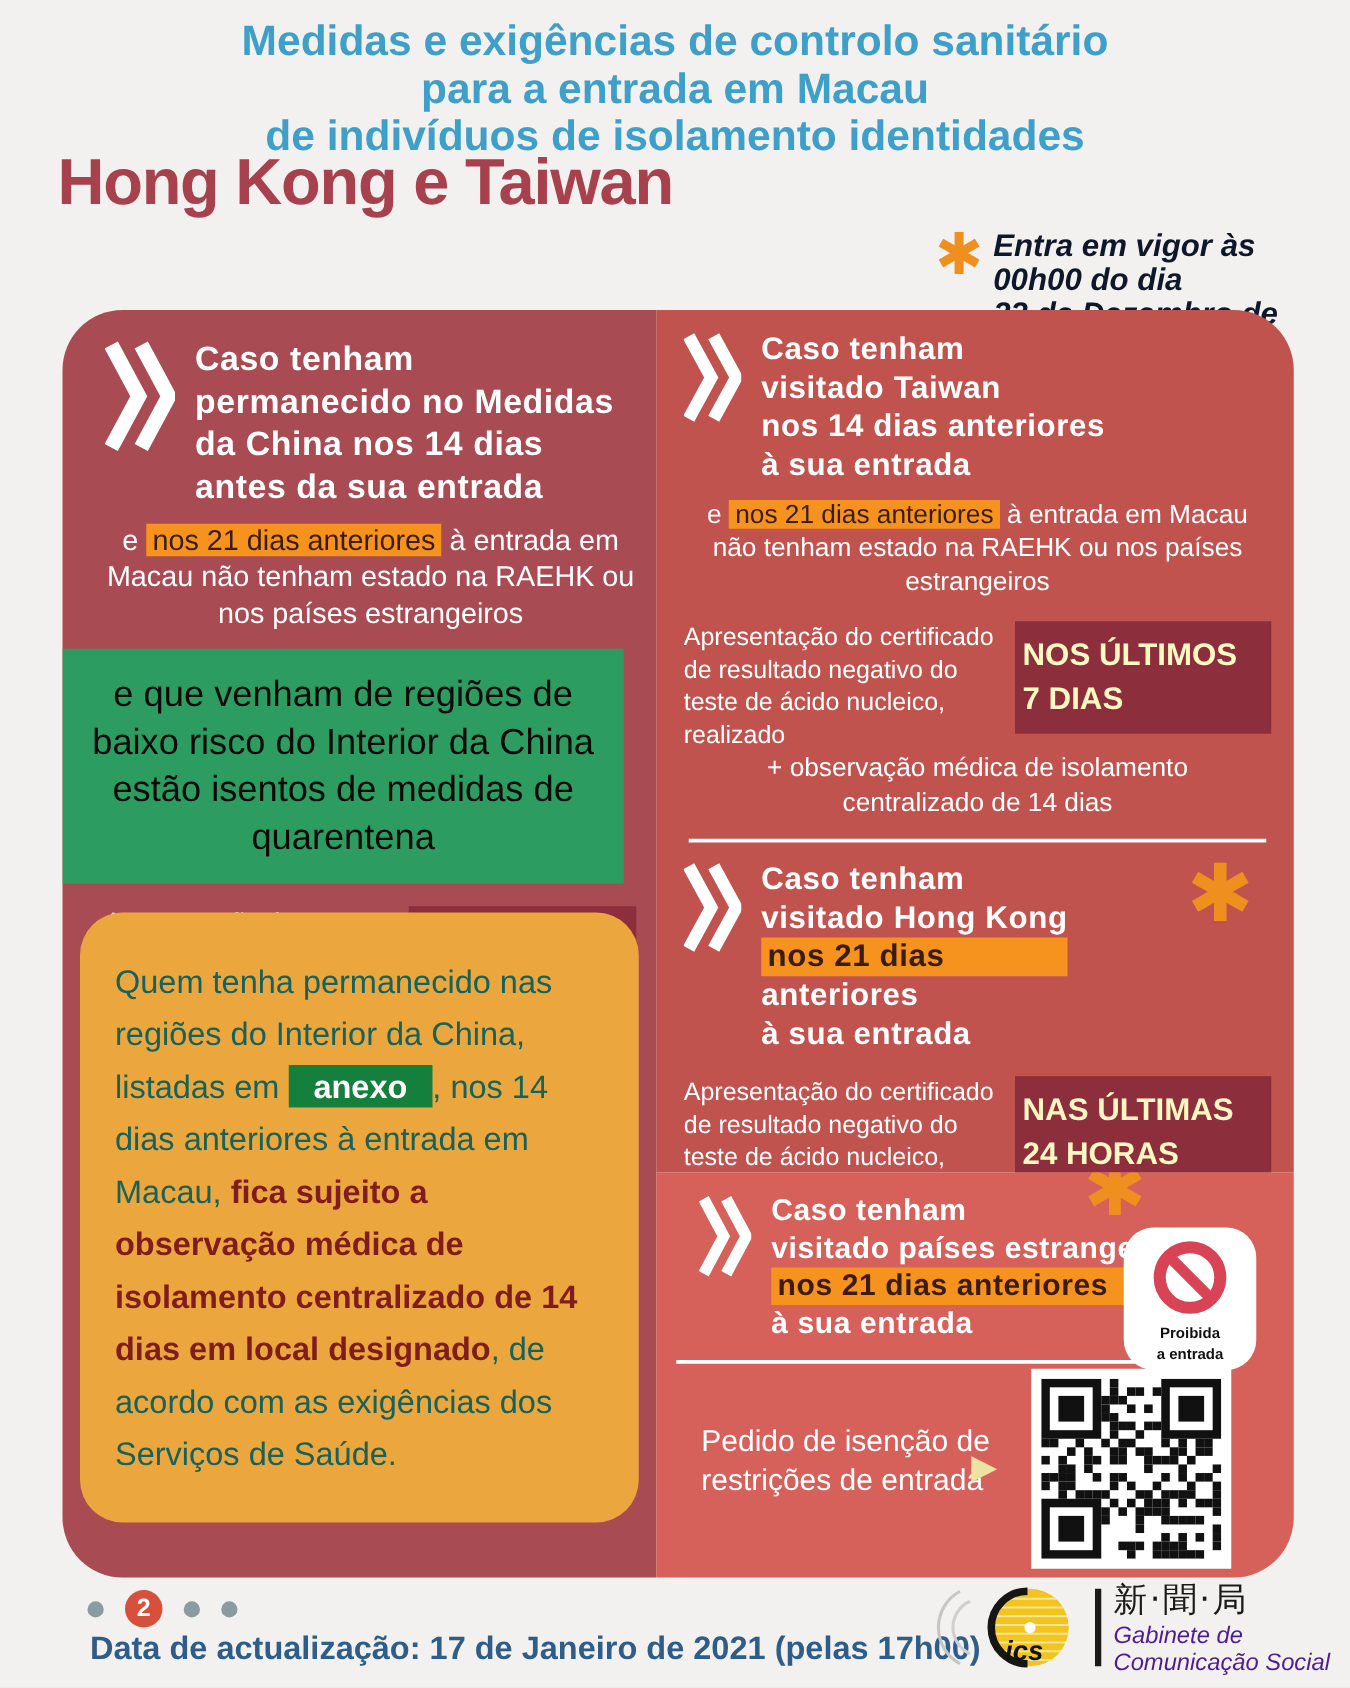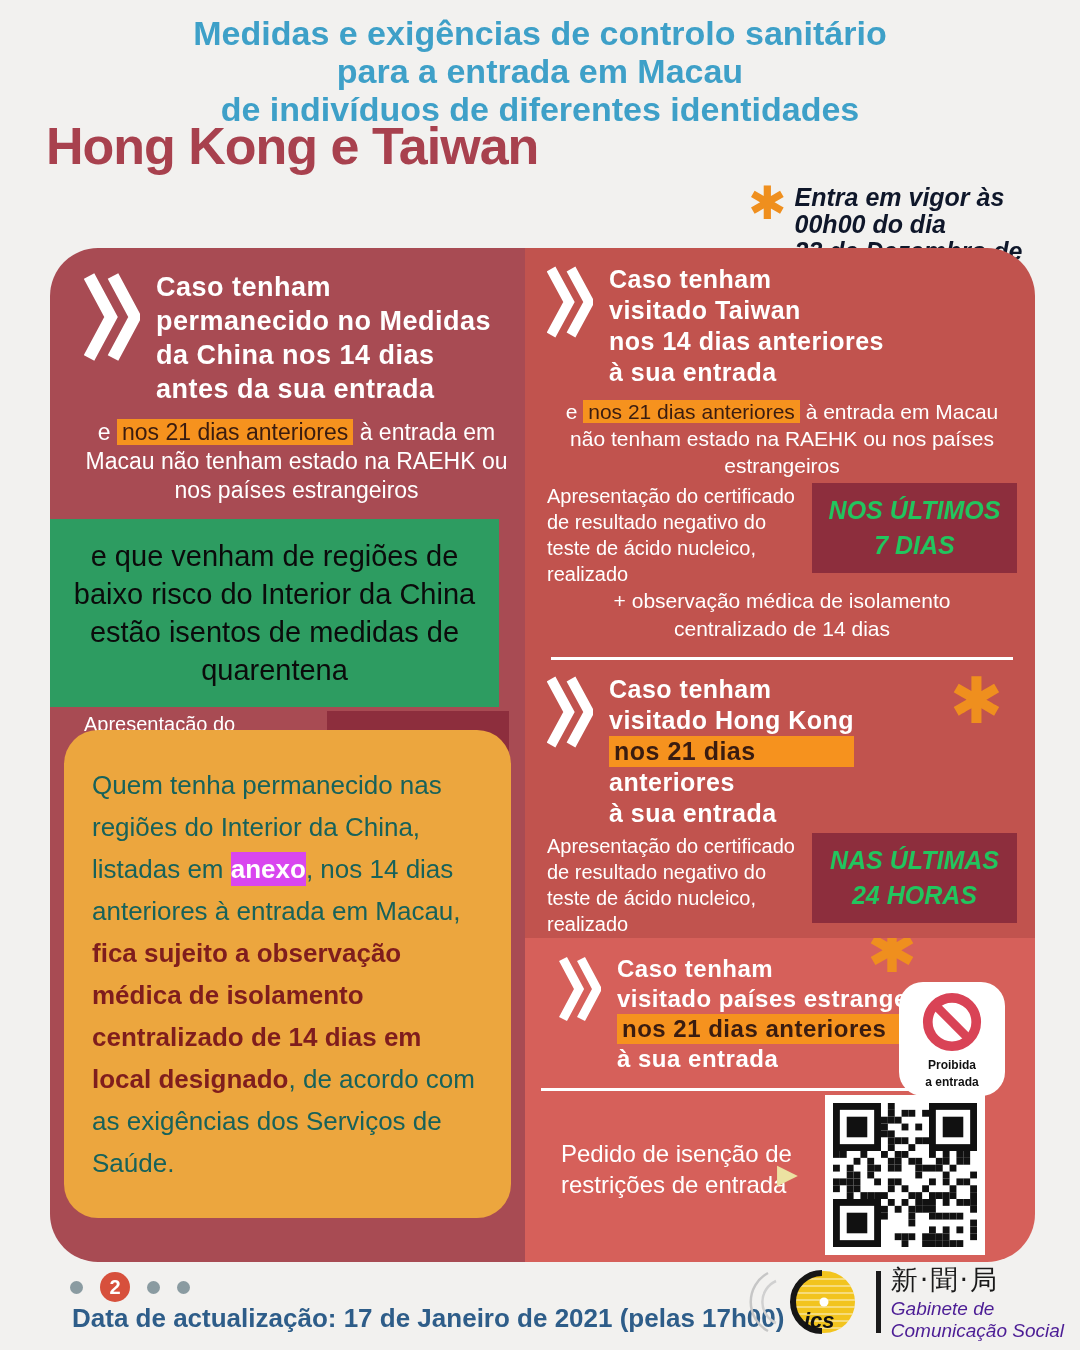--- a/index.html
+++ b/index.html
@@ -31,35 +31,35 @@
   .head-lines span { display:block; }
 
   .hl { background:#f6921e; color:#3a1c10; padding:0 5px; }
 
   .cond { margin-top:12px; text-align:center; font-size:23px; line-height:29px; }
   #right-top .cond { font-size:21px; line-height:27px; margin-top:10px; }
 
   #green-box { margin:14px 10px 0 -34px; padding:18px 10px; background:#2d9c61;
                color:#0b0b0b; font-size:29px; line-height:38px; text-align:center; }
 
-  .cert-row { display:flex; gap:12px; margin-top:4px; }
+  .cert-row { display:flex; gap:12px; margin-top:18px; }
   .cert-text { flex:1; font-size:20px; line-height:26px; }
-  .badge { flex:none; background:#8d2e3d; color:#22c55e; font-weight:bold; text-align:center;
-           align-self:flex-start; padding:12px 6px;font-style:italic; }
+  .badge { flex:none; background:#8d2e3d; color:#fef9c3; font-weight:bold; text-align:left;
+           align-self:flex-start; padding:12px 6px; }
   #left-panel .badge { width:182px; font-size:25px; line-height:34px; }
   #right-top .badge  { width:205px; font-size:25px; line-height:35px; padding:10px 6px; }
   .badge span { display:block; }
 
   #codigo { margin-top:12px; color:#f3e5b9; font-weight:bold; font-size:21px; letter-spacing:.5px; }
   #codigo .tri { font-size:13px; margin-right:9px; position:relative; top:-3px; }
 
   #orange-box { position:absolute; left:14px; right:14px; top:482px; bottom:44px;
                 background:#eca63e; border-radius:34px; padding:34px 28px 0 28px;
                 color:#17625a; font-size:26px; line-height:42px; }
-  .anexo { background:#d946ef; color:#fff; font-weight:bold; padding:2px 0; }
+  .anexo { background:#15803d; color:#fff; font-weight:bold; padding:2px 20px; }
   .ob-bold { color:#7f1d1d; font-weight:bold; }
 
   .plus { text-align:center; font-size:21px; line-height:28px; }
   .plus span.line { display:block; }
   .divider { height:3px; background:#fff; margin:14px 4px 0 4px; }
 
   .ast-big { color:#ef8f1e; font-size:64px; line-height:54px; margin-left:auto; margin-right:14px; flex:none; }
 
   
   #rb-chev { padding:16px 0 0 34px; }
@@ -85,21 +85,21 @@
   .logo-text .pt { font-style:italic; font-size:19px; line-height:22px; color:#4c1d95; }
 </style>
 </head>
 <body>
 
 <div id="poster">
 
   <div id="title">
     <span style="display:block">Medidas e exigências de controlo sanitário</span>
     <span style="display:block">para a entrada em Macau</span>
-    <span style="display:block">de indivíduos de diferentes identidades</span>
+    <span style="display:block">de indivíduos de isolamento identidades</span>
   </div>
   <div id="subtitle">
     <span style="display:block">Hong Kong e Taiwan</span>
   </div>
   <div id="note">
     <span class="ast">✱</span>
     <span class="note-text">
       <span style="display:block">Entra em vigor às 00h00 do dia</span>
       <span style="display:block">23 de Dezembro de 2020</span>
     </span>

